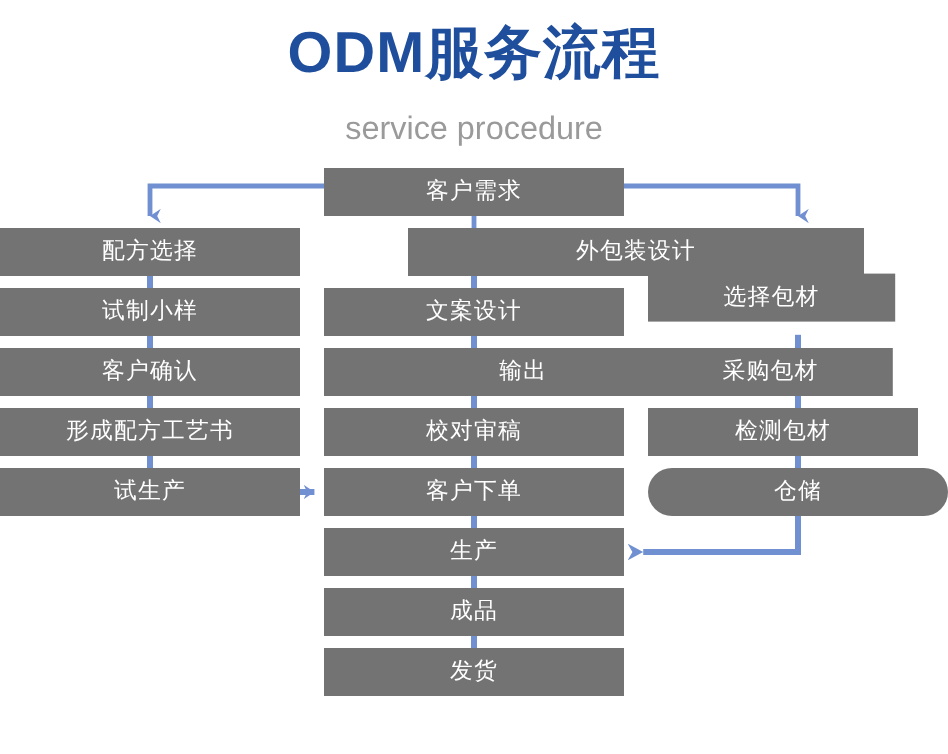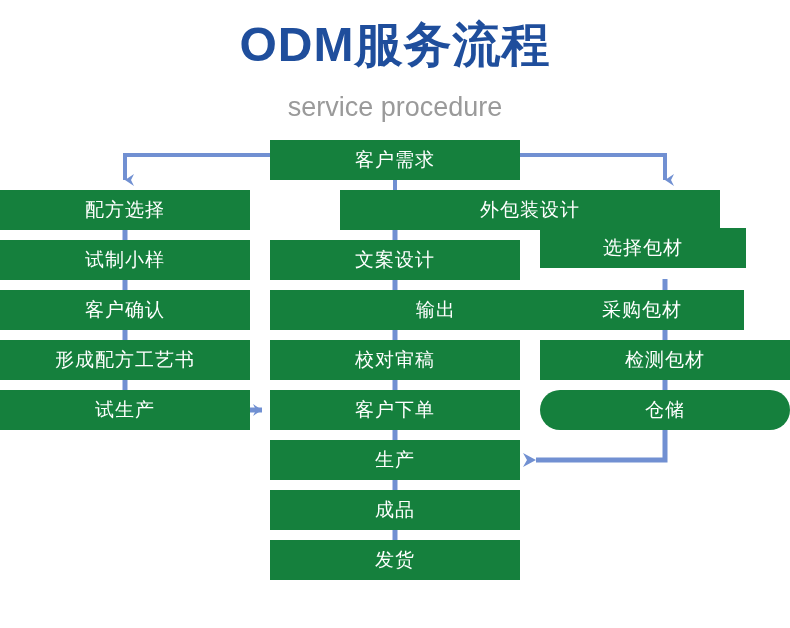--- a/index.html
+++ b/index.html
@@ -56,21 +56,21 @@
     position: absolute;
     left: 0;
     top: 0;
     width: 790px;
     height: 628px;
     pointer-events: none;
   }
 
   .node {
     position: absolute;
-    background: #15803d;
+    background: #737373;
     color: #ffffff;
     font-size: 19px;
     line-height: 40px;
     height: 40px;
     text-align: center;
     letter-spacing: 1px;
     white-space: nowrap;
     box-sizing: border-box;
     font-family: "Liberation Sans", "DejaVu Sans", sans-serif;
   }
@@ -155,16 +155,16 @@
   <div class="node" style="left:270px; top:240px; width:250px;">文案设计</div>
   <div class="node" style="left:270px; top:290px; width:296px;padding-left:36px;">输出</div>
   <div class="node" style="left:270px; top:340px; width:250px;">校对审稿</div>
   <div class="node" style="left:270px; top:390px; width:250px;">客户下单</div>
   <div class="node" style="left:270px; top:440px; width:250px;">生产</div>
   <div class="node" style="left:270px; top:490px; width:250px;">成品</div>
   <div class="node" style="left:270px; top:540px; width:250px;">发货</div>
 
   <div class="node" style="left:540px; top:228px; width:206px;">选择包材</div>
   <div class="node" style="left:540px; top:290px; width:204px;">采购包材</div>
-  <div class="node" style="left:540px; top:340px; width:250px;text-align:center;">检测包材</div>
+  <div class="node" style="left:540px; top:340px; width:225px;text-align:center;">检测包材</div>
   <div class="node" style="left:540px; top:390px; width:250px;border-radius:20px;">仓储</div>
 
 </div>
 
 </body></html>

